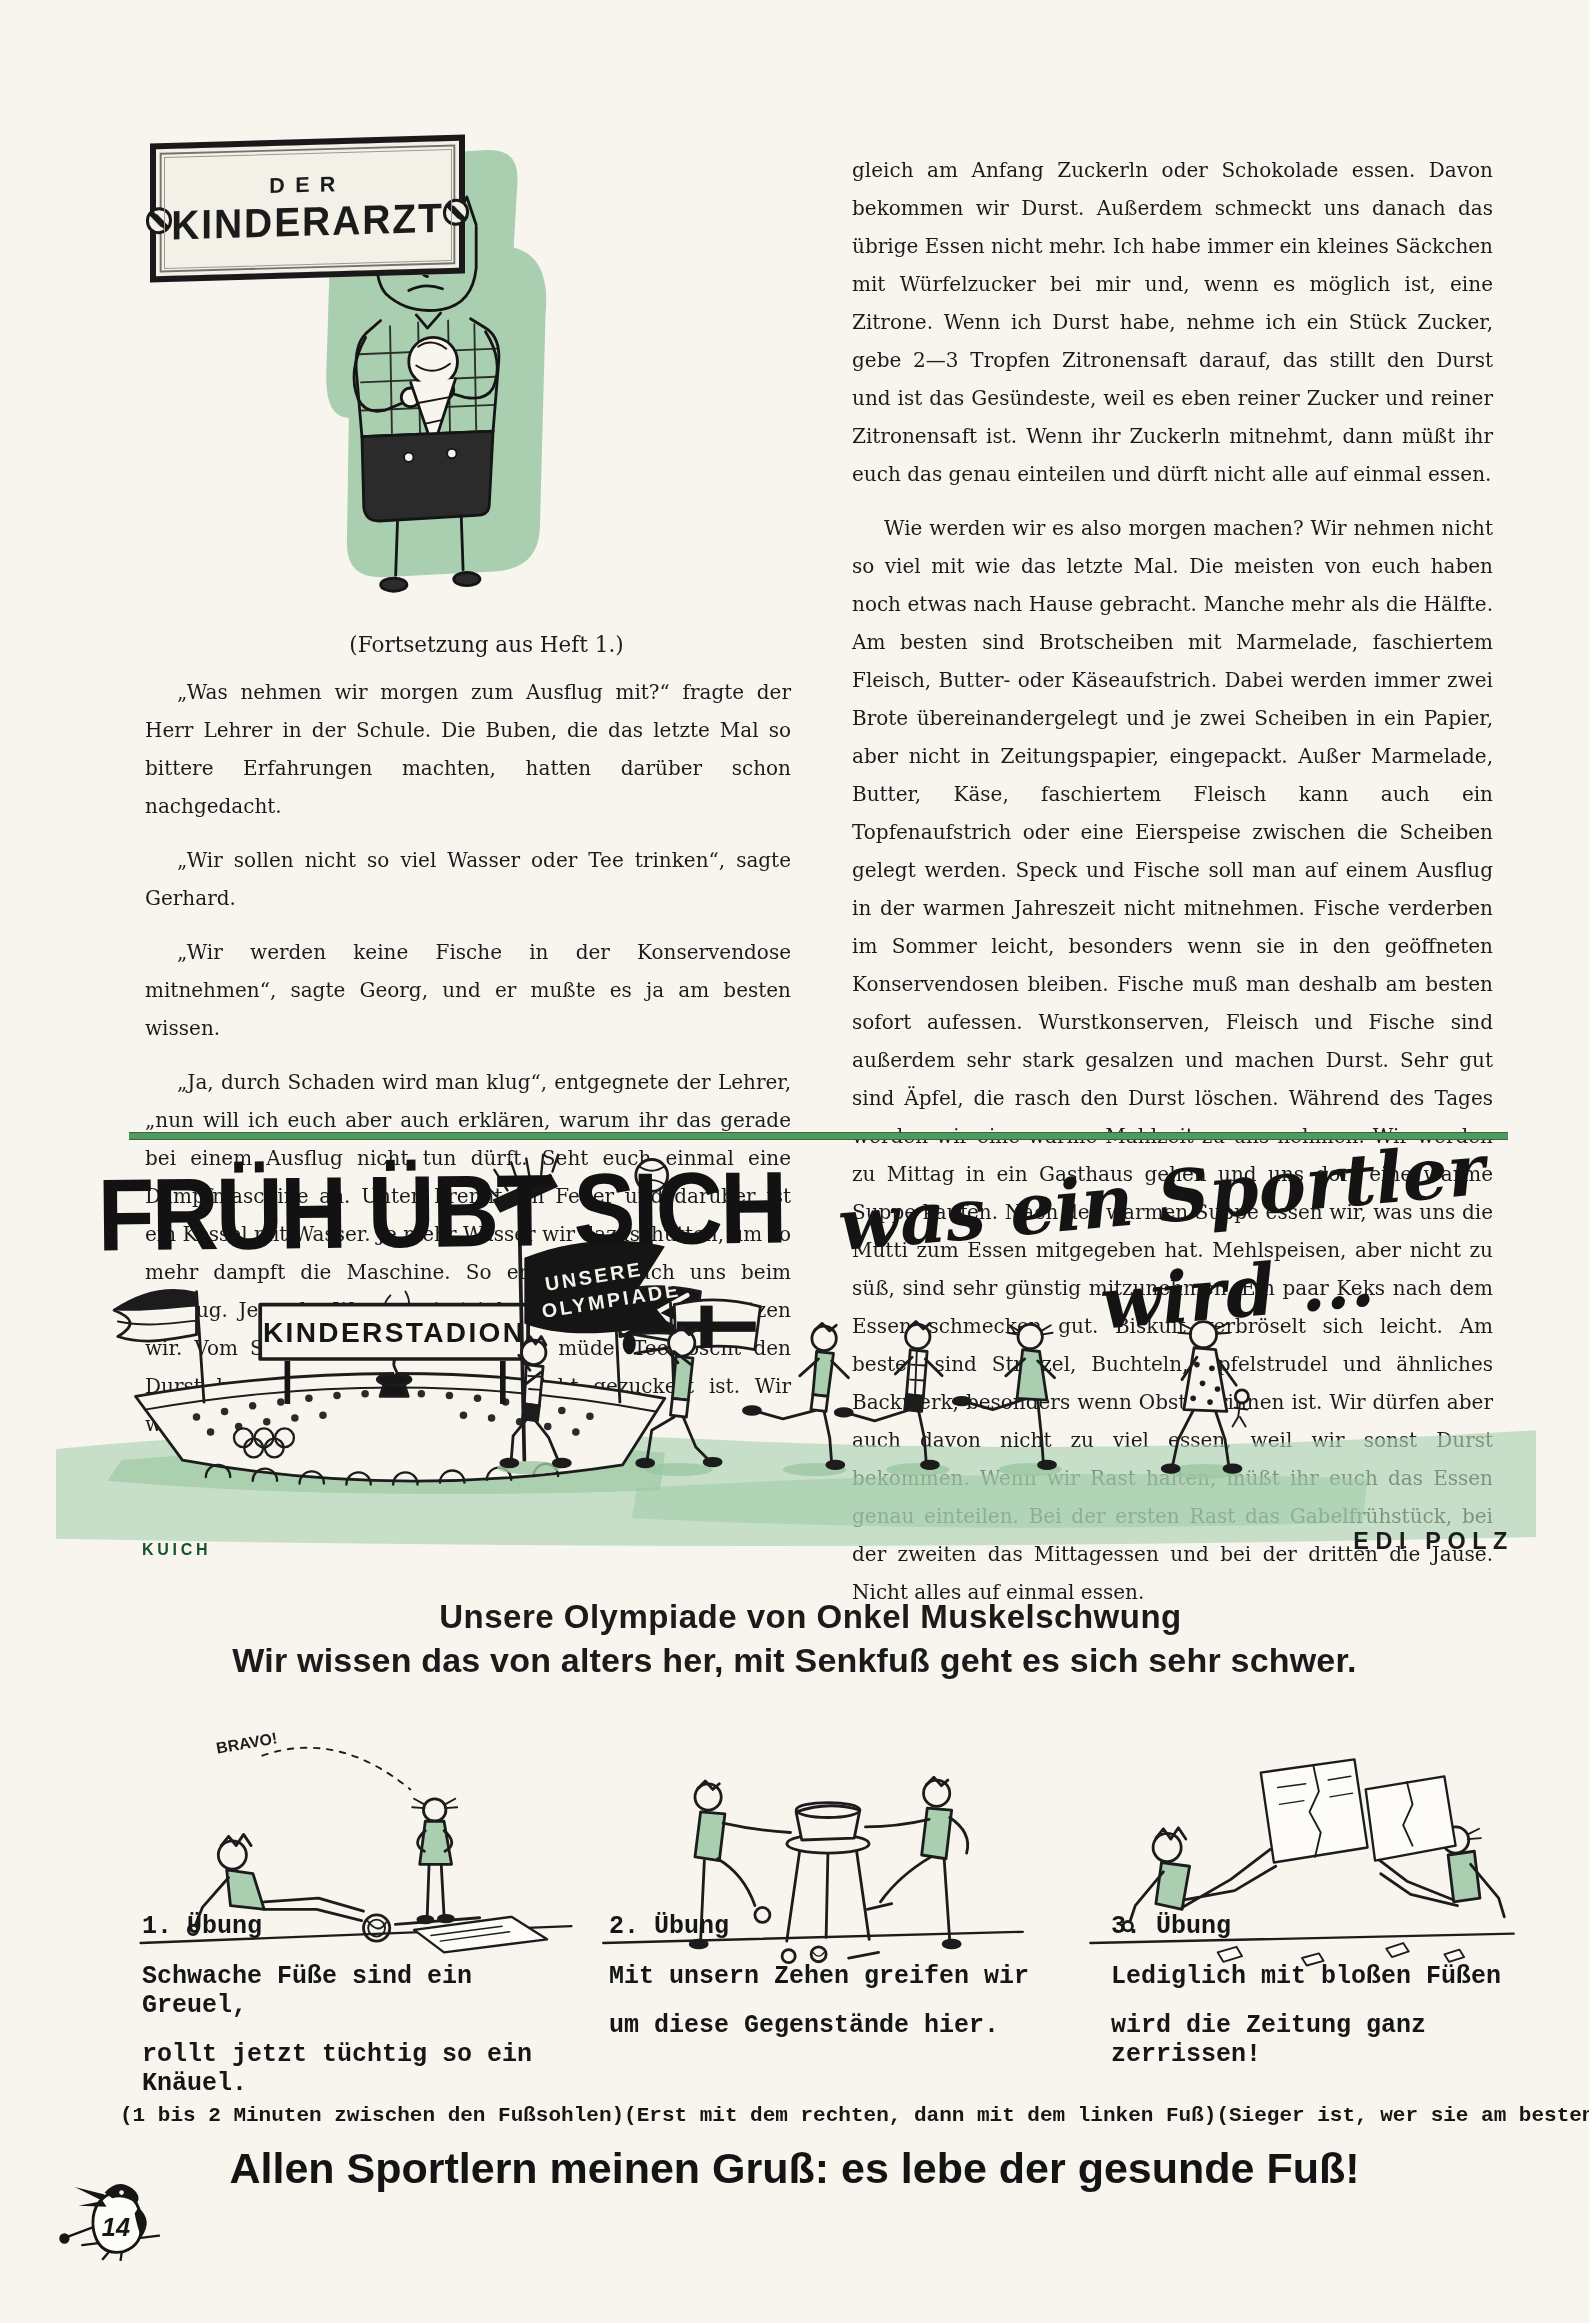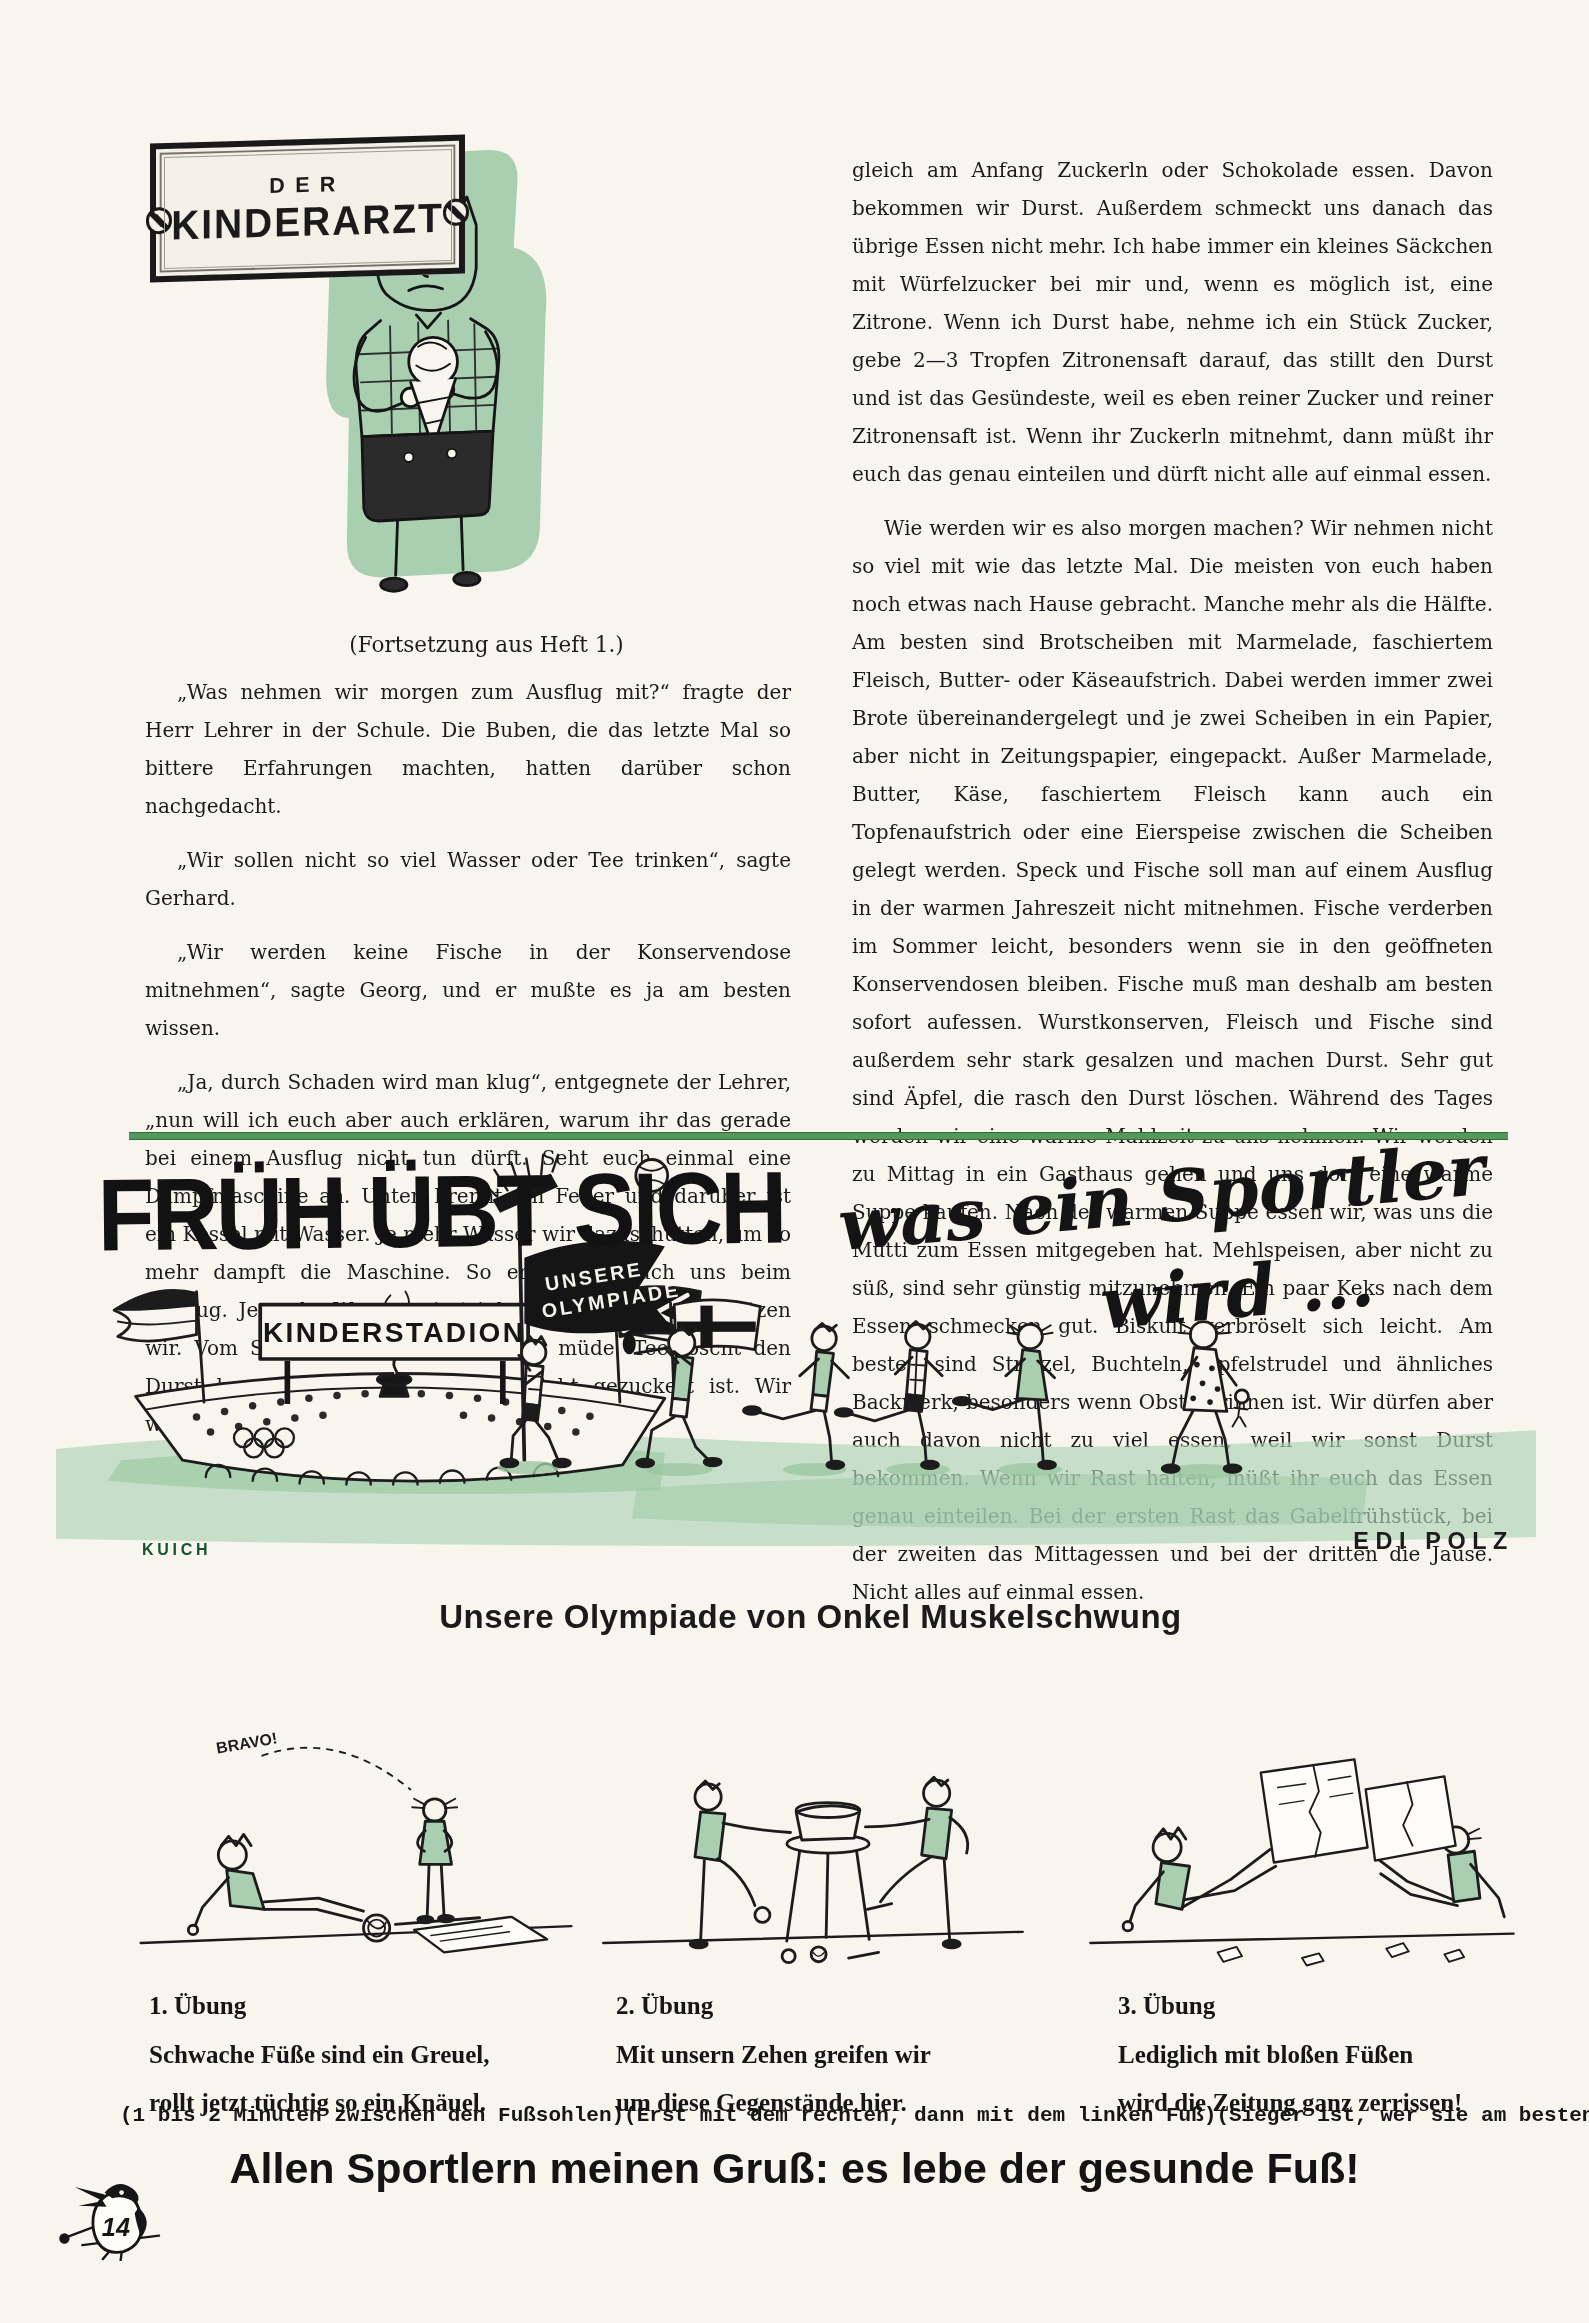--- a/index.html
+++ b/index.html
@@ -48,21 +48,21 @@
 
   
   .oly-heading{position:absolute;left:0;top:1582px;width:1589px;text-align:center;margin:16px;
         font-family:"Liberation Sans",sans-serif;font-weight:bold;font-size:33px;letter-spacing:0.5px;}
   .oly-subheading{position:absolute;left:0;top:1641px;width:1589px;text-align:center;margin:0;
         font-family:"Liberation Sans",sans-serif;font-weight:bold;font-size:34px;letter-spacing:0.2px;}
 
   
   .ex-art{position:absolute;top:1707px;}
   .ex-art.e1{left:131px;} .ex-art.e2{left:588px;} .ex-art.e3{left:1077px;}
-  .caption{position:absolute;top:1992px;font-family:Liberation Serif, serif;font-weight:bold;color:#161616;margin-left:7px;}
+  .caption{position:absolute;top:1912px;font-family:Liberation Mono, monospace;font-weight:bold;color:#161616;}
   .caption.c1{left:142px;width:440px;} .caption.c2{left:609px;width:468px;} .caption.c3{left:1111px;width:440px;}
   .cap-title{font-size:25px;}
   .cap-line{font-size:25px;margin-top:20.6px;}
   .notes-row{position:absolute;left:120px;top:2104px;width:1398px;display:flex;justify-content:space-between;
         font-family:Liberation Mono, monospace;font-weight:bold;font-size:21px;color:#161616;white-space:nowrap;}
   .closing{position:absolute;left:0;top:2144px;width:1589px;text-align:center;
         font-family:"Liberation Sans",sans-serif;font-weight:bold;font-size:43px;color:#141414;}
 
   
   .penguin{position:absolute;left:54px;top:2172px;}
@@ -325,20 +325,21 @@
     <div class="banner-title">FRÜH ÜBT SICH</div>
     <div class="banner-script">
       <div class="script-l1">was ein Sportler</div>
       <div class="script-l2">wird ...</div>
     </div>
     <div class="kuich-sig">KUICH</div>
     <div class="edi-polz">EDI POLZ</div>
   </div>
 
   <h2 class="oly-heading">Unsere Olympiade von Onkel Muskelschwung</h2>
+  <h3 class="oly-subheading">Wir wissen das von alters her, mit Senkfuß geht es sich sehr schwer.</h3>
 
   <svg class="ex-art e1" width="450" height="281" viewBox="0 0 480 300">
     <g stroke="#1c1c1c" stroke-width="3" fill="none" stroke-linecap="round" stroke-linejoin="round">
       <path d="M10 252 L470 234" stroke-width="2.5"></path>
       <path d="M140 52 Q220 24 298 88" stroke-dasharray="6 8" stroke-width="2"></path>
       <text x="92" y="50" transform="rotate(-10 92 50)" font-family="Liberation Sans, sans-serif" font-size="17" font-weight="bold" fill="#1c1c1c" stroke="none">BRAVO!</text>
 
       <circle cx="108" cy="158" r="15" fill="#f7f5ee"></circle>
       <polyline points="96,148 104,138 112,148 120,136 128,148"></polyline>
       <path d="M102 174 L130 178 L142 216 L106 212 Z" fill="#a9cfb0"></path>

